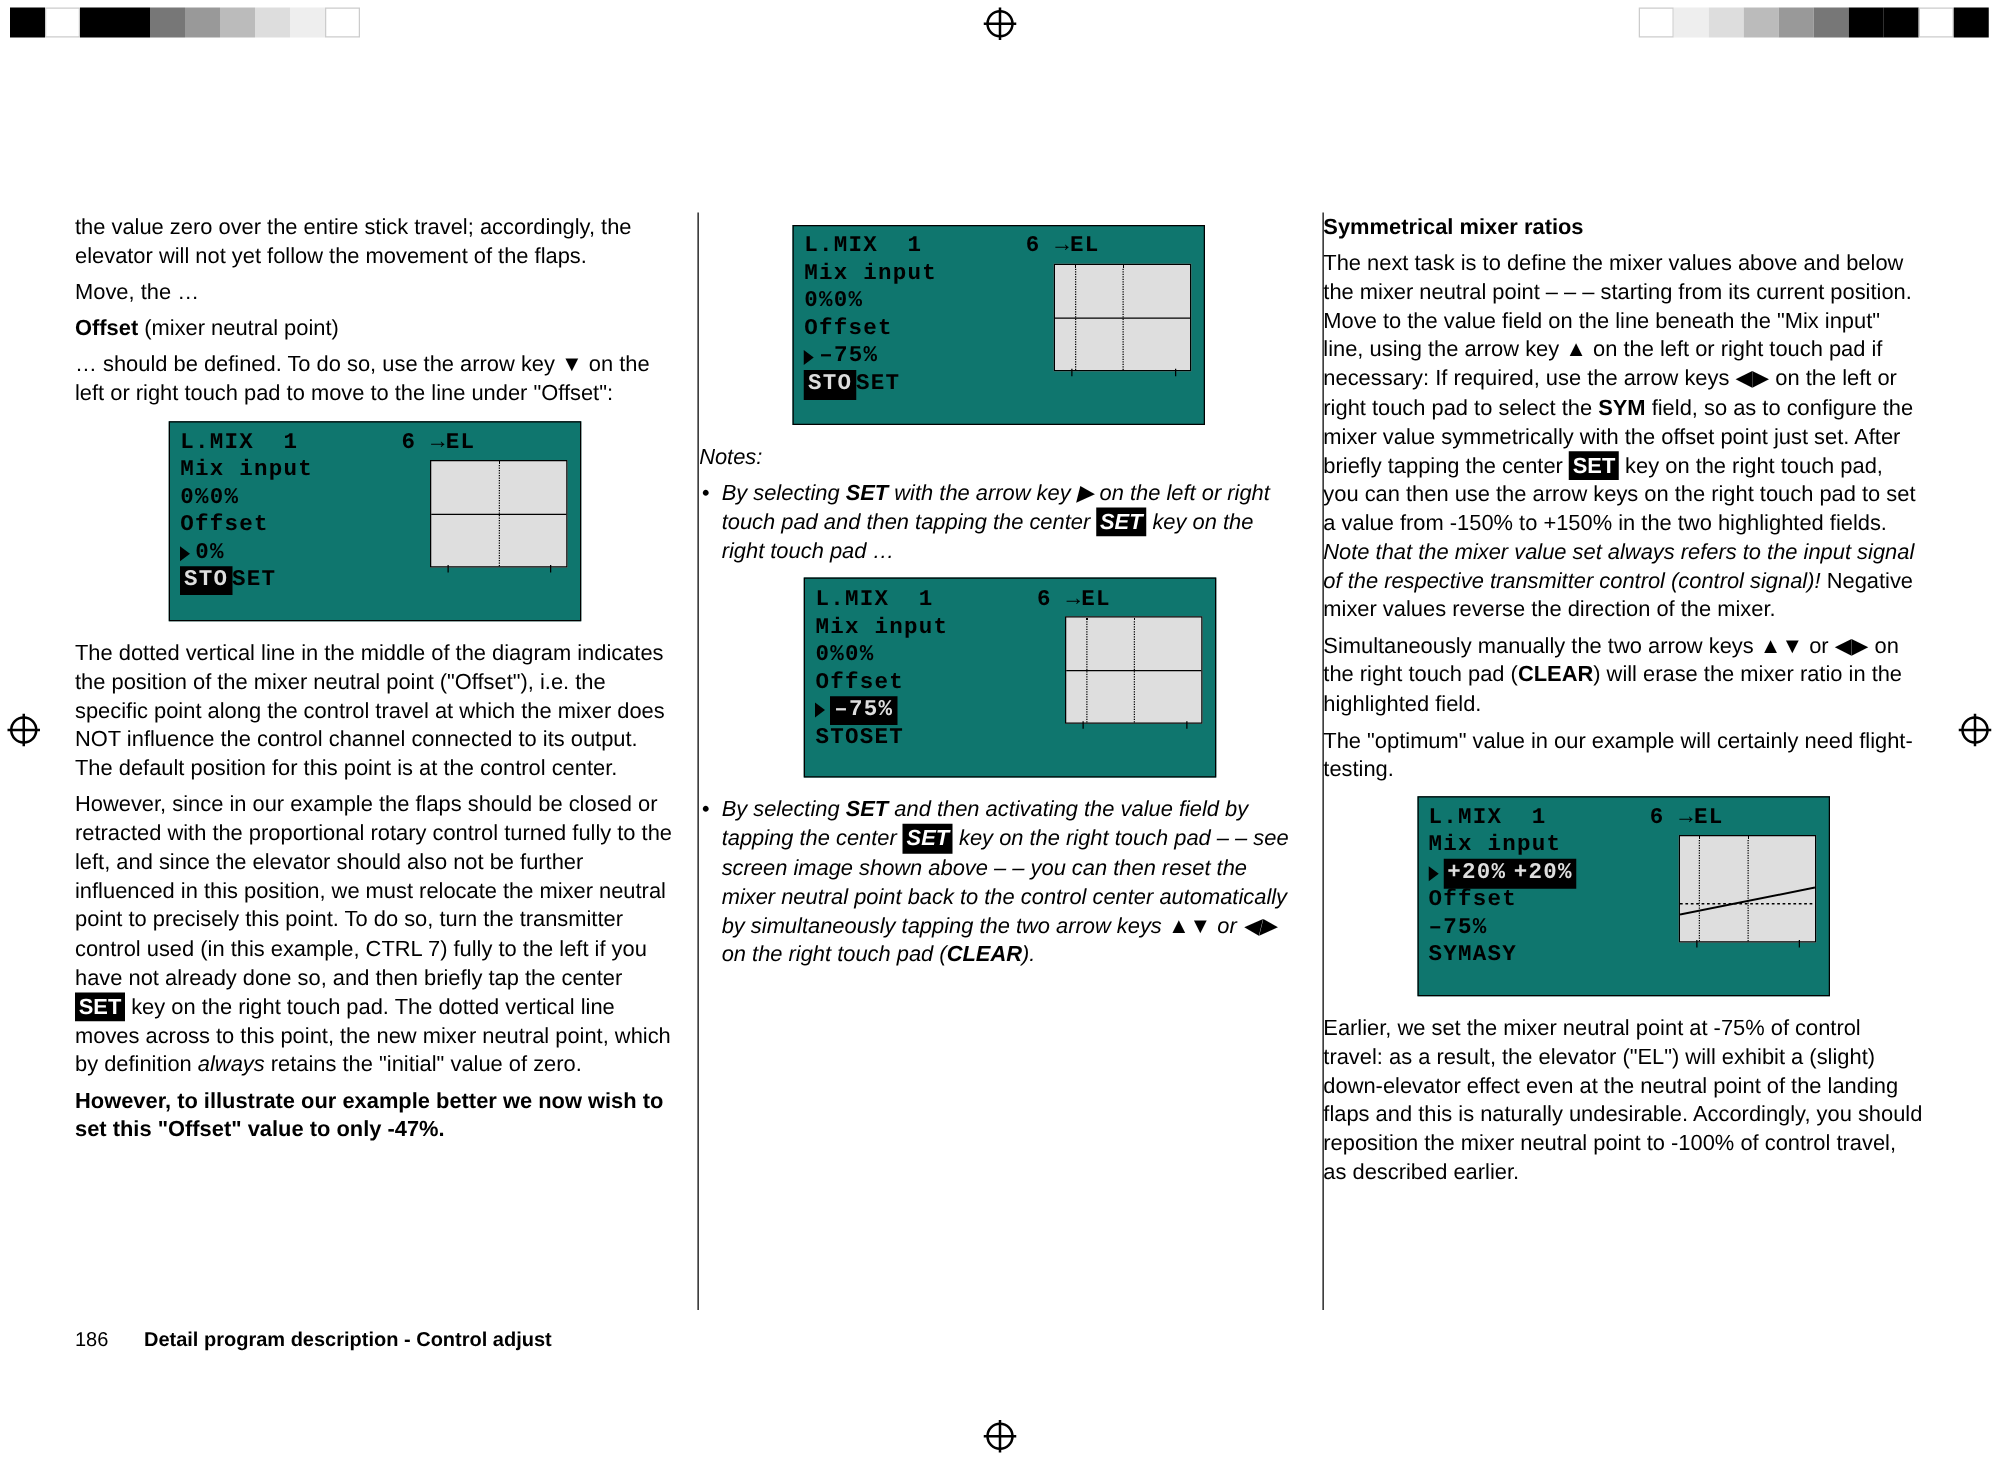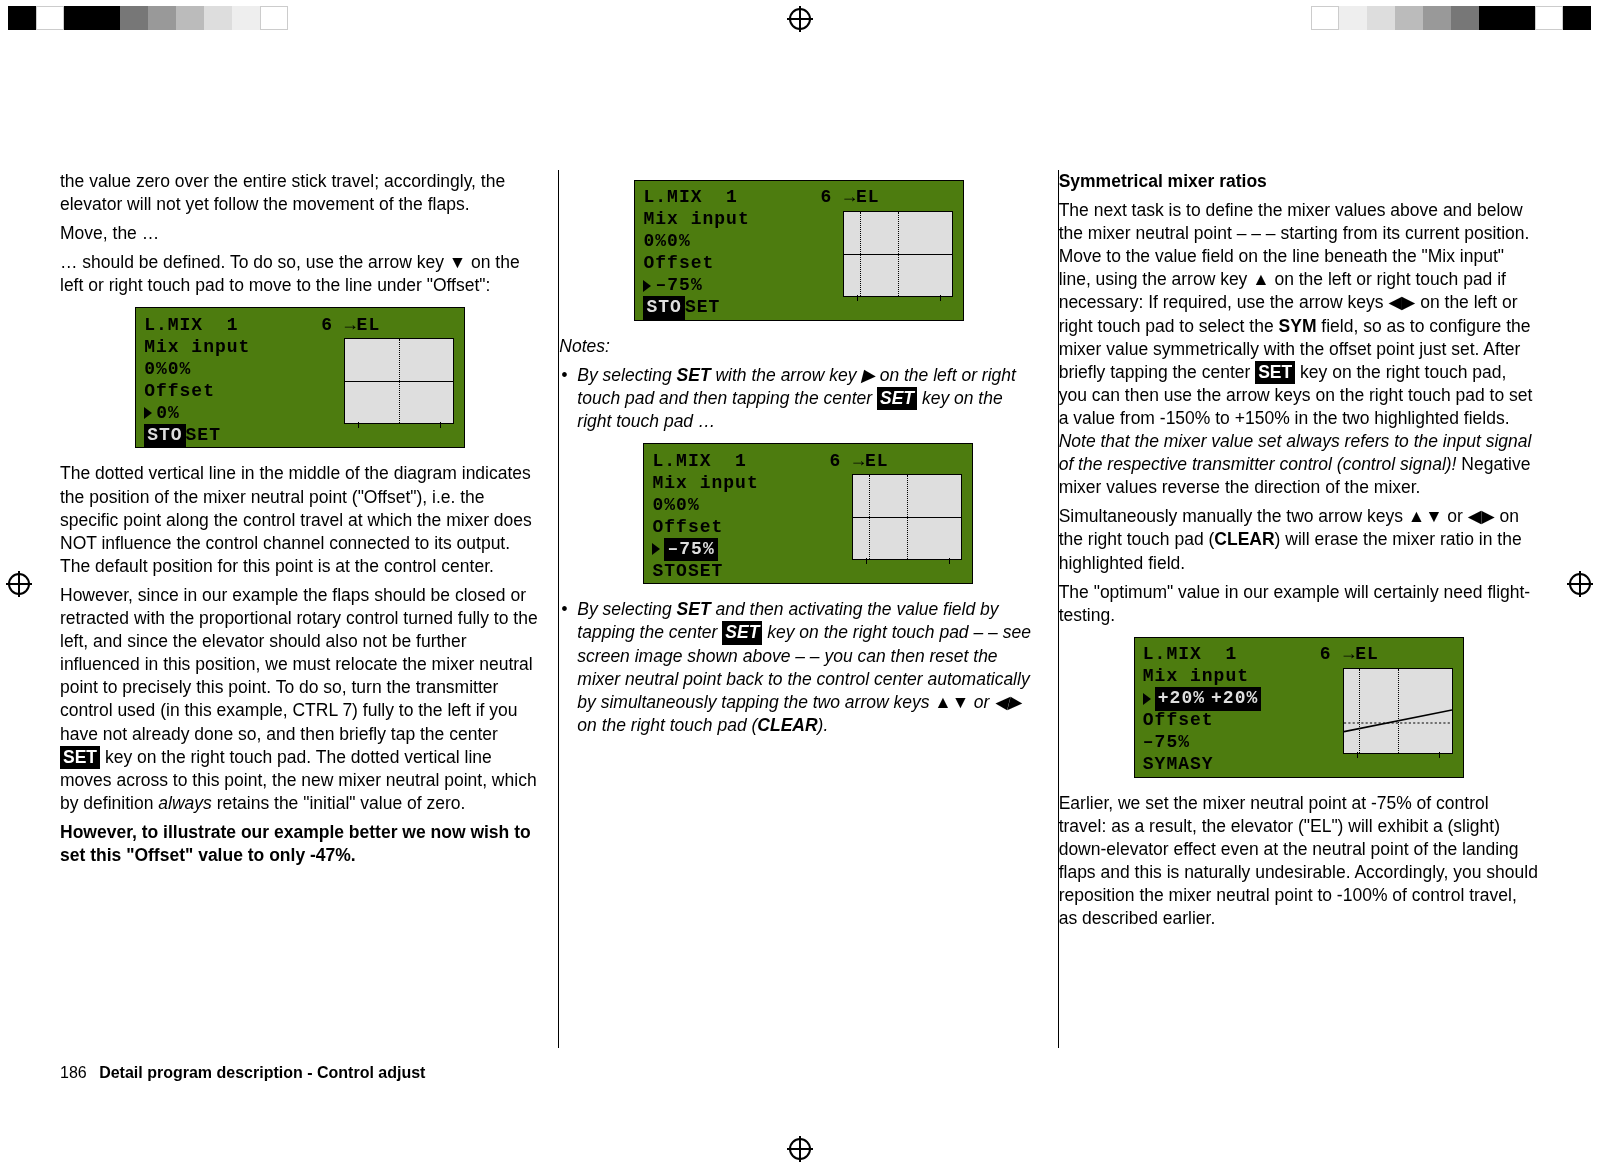--- a/index.html
+++ b/index.html
@@ -29,24 +29,24 @@
   .page { position: absolute; left: 60px; right: 60px; top: 170px; bottom: 120px; display: flex; }
   .col { flex: 1 1 0; border-right: 1px solid #000; padding-right: 18px; font-size: 17.5px; line-height: 1.32; }
   .col:last-child { border-right: none; padding-right: 0; }
   p { margin-bottom: 6px; }
   .bold { font-weight: bold; }
   .ital { font-style: italic; }
   .under { }
   .badge { display:inline-block; background:#000; color:#fff; padding: 0 3px; font-weight: bold; font-family: Arial; }
   .arrow { font-family: Arial; }
   .footer { position: absolute; left: 60px; bottom: 86px; font-size: 16px; }
-  .footer .pn { margin-right: 8px; }
+  .footer .pn { margin-right: 24px; }
 
   
-  .lcd { width: 330px; margin: 10px auto 14px auto; border: 1px solid #000; background: #4d7c0f; font-family: "Courier New", monospace; font-weight: bold; letter-spacing: 1px; font-size: 18px; position: relative; padding: 6px 8px 1px 8px; }
+  .lcd { width: 330px; margin: 10px auto 14px auto; border: 1px solid #000; background: #0f766e; font-family: "Courier New", monospace; font-weight: bold; letter-spacing: 1px; font-size: 18px; position: relative; padding: 6px 8px 20px 8px; }
   .lcd .row { display:flex; align-items:center; height: 22px; white-space: pre; }
   .lcd .graph { position:absolute; right: 10px; top: 30px; width: 110px; height: 86px; border:1px solid #000; background: #dedede; }
   .lcd .graph .hline { position:absolute; left:0; right:0; top:50%; border-top:1px solid #000; }
   .lcd .graph .vmid  { position:absolute; top:0; bottom:0; left:50%; border-left:1px dotted #000; }
   .lcd .graph .voff  { position:absolute; top:0; bottom:0; border-left:1px dotted #000; }
   .lcd .graph .tick  { position:absolute; bottom:-5px; width:0; height:6px; border-left:1px solid #000; }
   .lcd .graph .curve { position:absolute; left:0; right:0; top:0; bottom:0; }
   .inv { display:inline-block; background:#000; color:#dedede; padding:0 3px; }
   .ptr { display:inline-block; width:0;height:0;border-top:6px solid transparent;border-bottom:6px solid transparent;border-left:8px solid #000; margin-right:4px;vertical-align:middle; }
 
@@ -84,20 +84,23 @@
 <div class="reg top"></div>
 <div class="reg bottom"></div>
 <div class="reg leftm"></div>
 <div class="reg rightm"></div>
 
 <div class="page">
 
   <div class="col">
     <p>the value zero over the entire stick travel; accordingly, the elevator will not yet follow the movement of the flaps.</p>
     <p>Move, the …</p>
+    <p>
+      <span class="bold">Offset</span><span> (mixer neutral point)</span>
+    </p>
     <p>
       <span>… should be defined. To do so, use the arrow key </span><span class="arrow">▼</span><span> on the left or right touch pad to move to the line under "Offset":</span>
     </p>
 
     <div class="lcd">
       <div class="row"><span>L.MIX  1       6 </span><span>→</span><span>EL</span></div>
       <div class="row"> <span>Mix input</span></div>
       <div class="row">     <span>0%</span>    <span>0%</span></div>
       <div class="row"> <span>Offset</span></div>
       <div class="row"><span class="ptr"></span>   <span>0%</span></div>

